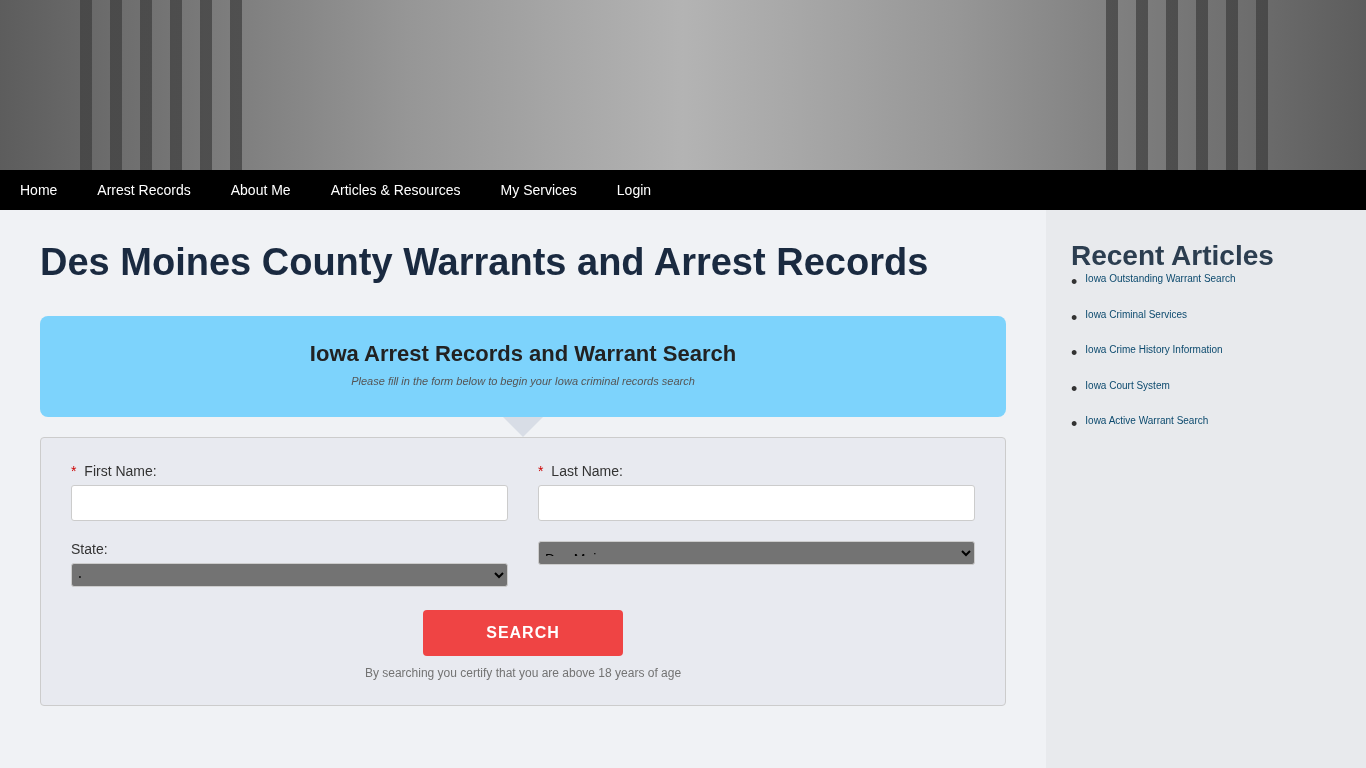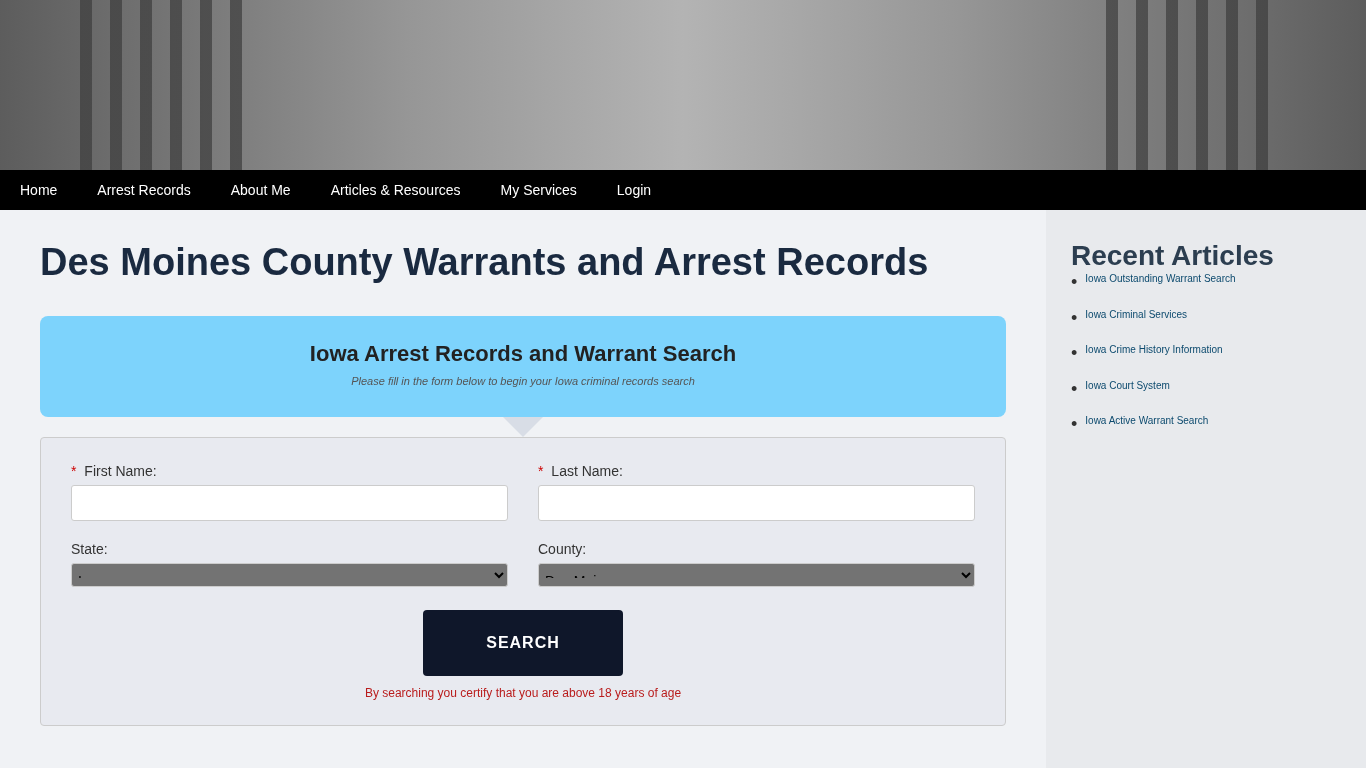--- a/index.html
+++ b/index.html
@@ -183,34 +183,34 @@
       border-radius: 3px;
       font-size: 14px;
       background: #737373;
       height: 24px;
       cursor: pointer;
     }
     .search-button {
       display: block;
       width: 200px;
       margin: 20px auto 10px;
-      background: #0f172a;
+      background: #ef4444;
       color: white;
       border: none;
       border-radius: 4px;
-      padding: 24px 30px;
+      padding: 14px 30px;
       font-size: 16px;
       font-weight: bold;
       letter-spacing: 1px;
       cursor: pointer;
       text-align: center;
     }
     .form-note {
       font-size: 12px;
-      color: #b91c1c;
+      color: #737373;
       text-align: center;
       margin-top: 5px;
     }
 
     
     .sidebar {
       width: 320px;
       padding: 30px 25px;
       background: #e8eaed;
       flex-shrink: 0;
@@ -291,21 +291,20 @@
       </div>
 
       <div class="form-row">
         <div class="form-group">
           <label class="form-label">State:</label>
           <select class="form-select">
             <option>Iowa</option>
           </select>
         </div>
         <div class="form-group">
-          <label class="form-label">County:</label>
           <select class="form-select">
             <option>Des Moines</option>
           </select>
         </div>
       </div>
 
       <button class="search-button">SEARCH</button>
       <div class="form-note">By searching you certify that you are above 18 years of age</div>
     </div>
   </main>

